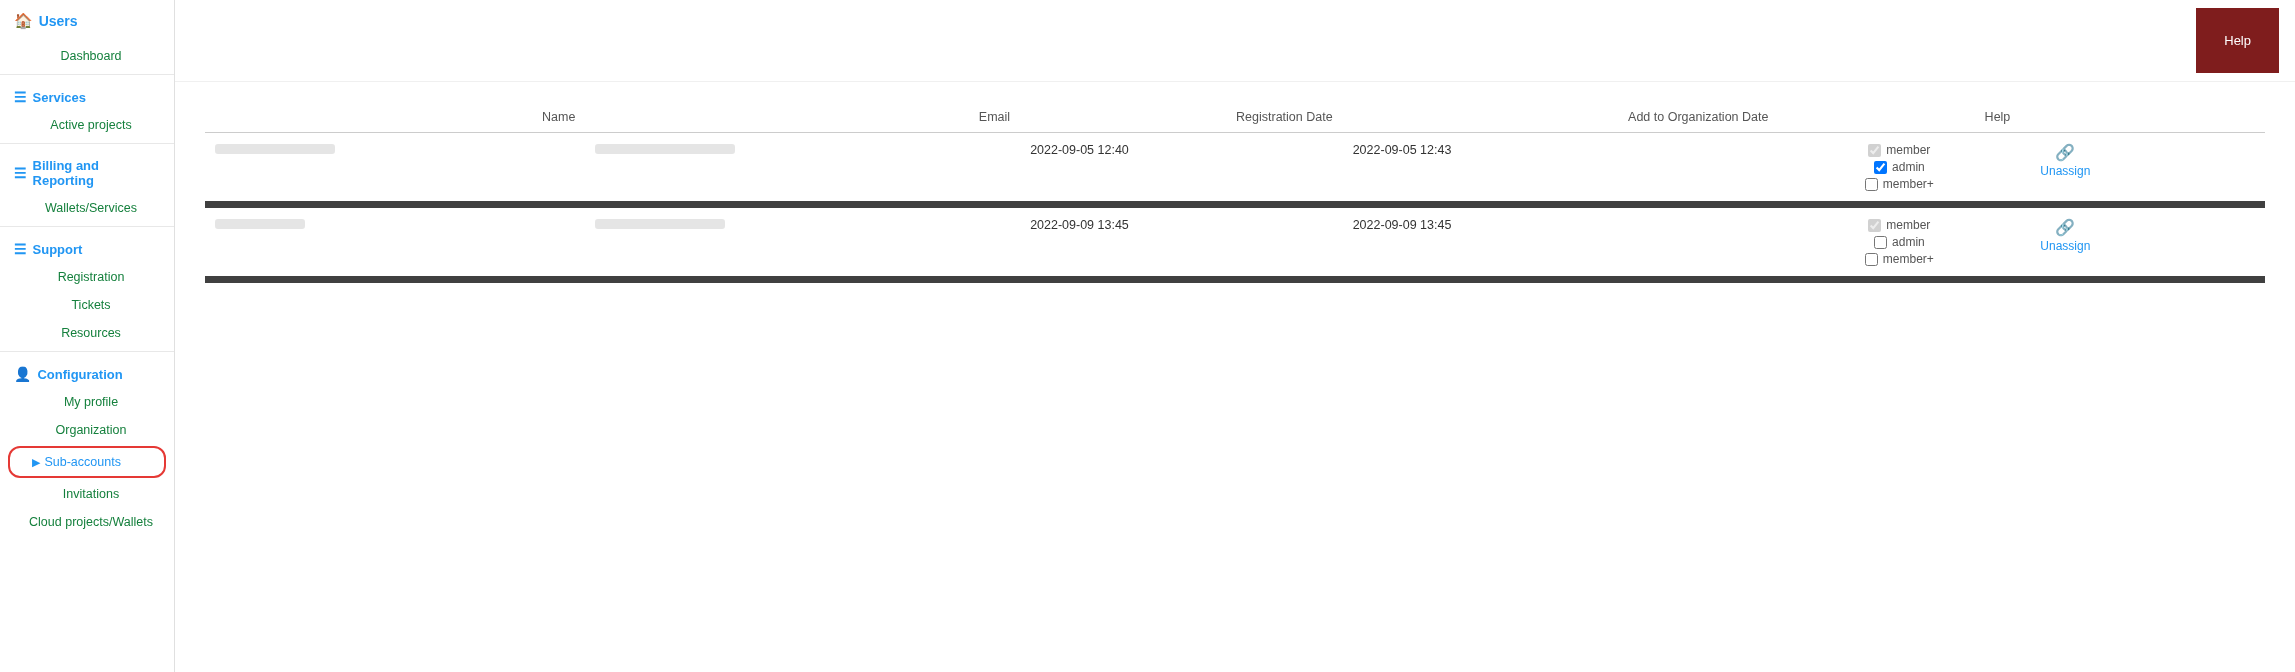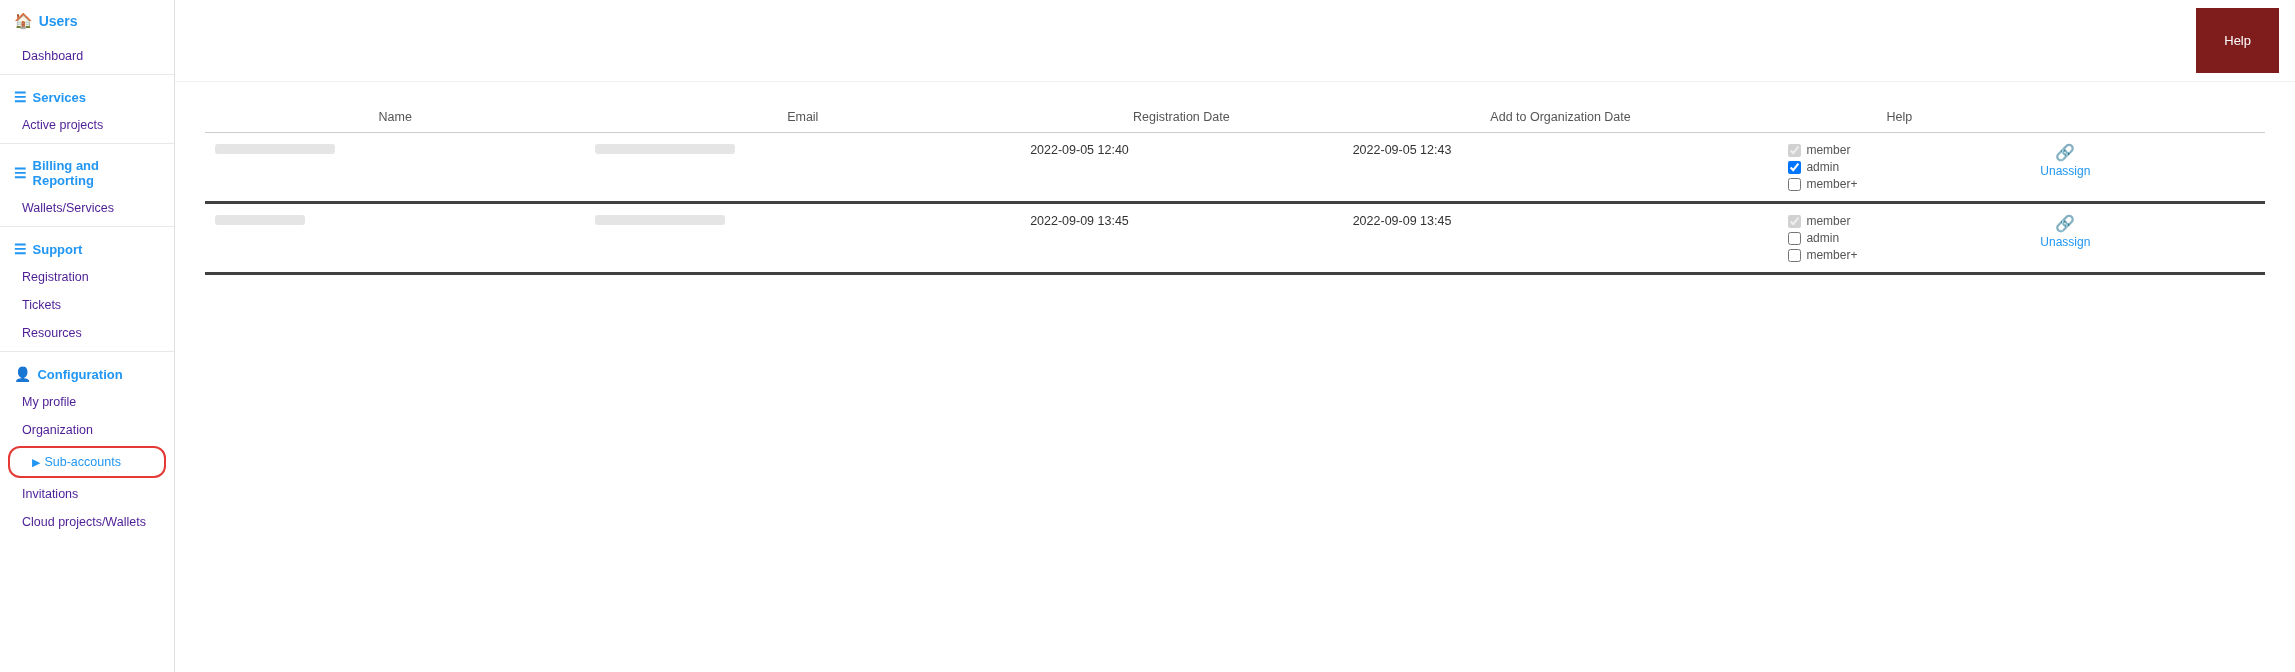--- a/index.html
+++ b/index.html
@@ -23,23 +23,24 @@
       font-weight: bold;
       font-size: 14px;
       cursor: pointer;
     }
     .sidebar-home .home-icon {
       margin-right: 6px;
       font-size: 15px;
     }
     .sidebar-subitem {
       padding: 7px 14px 7px 22px;
-      color: #4c1d95;
+      color: #15803d;
       cursor: pointer;
       font-size: 12.5px;
+      text-align: center;
     }
     .sidebar-section {
       display: flex;
       align-items: center;
       padding: 10px 14px 6px 14px;
       color: #2196F3;
       font-weight: bold;
       font-size: 13px;
       cursor: pointer;
     }
@@ -115,45 +116,46 @@
       width: 100%;
       border-collapse: collapse;
       font-size: 12.5px;
     }
 
     thead tr {
       border-bottom: 1px solid #ccc;
     }
 
     th {
-      text-align: center;
+      text-align: right;
       padding: 8px 10px;
       color: #555;
       font-weight: normal;
       font-size: 12.5px;
     }
 
     td {
       padding: 10px 10px;
       vertical-align: top;
-      border-bottom: 3px solid #404040;
+      border-bottom: 7px solid #404040;
     }
 
     .blurred-text {
       display: inline-block;
       background: #ccc;
       border-radius: 3px;
       height: 10px;
       opacity: 0.5;
     }
 
     .roles-cell {
       display: flex;
       flex-direction: column;
       gap: 3px;
+      align-items: center;
     }
 
     .role-row {
       display: flex;
       align-items: center;
       gap: 5px;
       font-size: 12px;
       color: #555;
     }
 

